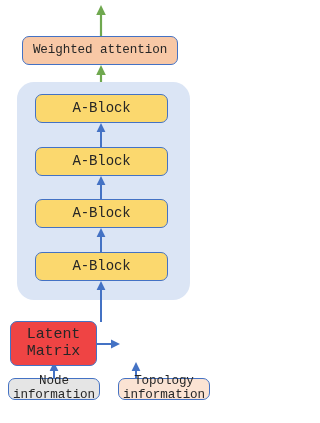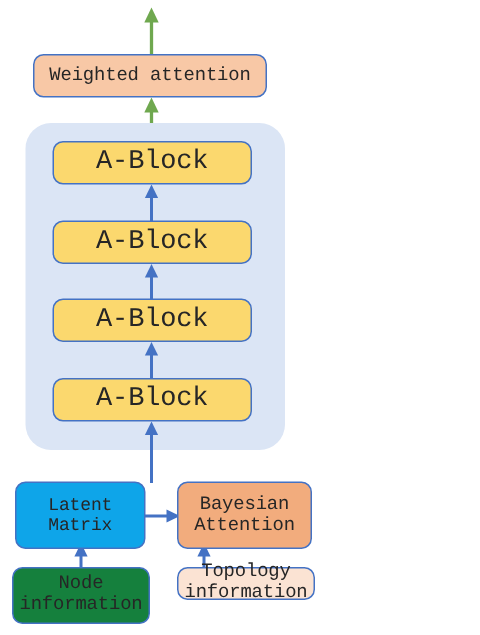--- a/index.html
+++ b/index.html
@@ -53,51 +53,51 @@
     background: #F8C8A6;
     font-size: 12.6px;
   }
   
   .a-block {
     left: 35px;
     top: 0;
     width: 133px;
     height: 29px;
     background: #FBD86E;
-    font-size: 18px;
+    font-size: 14px;
   }
   .a-block-1 { top: 94px; }
   .a-block-2 { top: 147px; }
   .a-block-3 { top: 199px; }
   .a-block-4 { top: 252px; }
   
   .latent-matrix {
     left: 10px;
     top: 321px;
     width: 87px;
     height: 45px;
-    background: #0ea5e9;
-    font-size: 12px;
+    background: #ef4444;
+    font-size: 15px;
   }
   
   .bayesian-attention {
     left: 118px;
     top: 321px;
     width: 90px;
     height: 45px;
     background: #F2AC7D;
     font-size: 12.6px;
   }
   
   .node-information {
     left: 8px;
     top: 378px;
     width: 92px;
-    height: 38px;
-    background: #15803d;
+    height: 22px;
+    background: #e5e5e5;
     font-size: 12.6px;
   }
   
   .topology-information {
     left: 118px;
     top: 378px;
     width: 92px;
     height: 22px;
     background: #FBE3D3;
     font-size: 12.6px;
@@ -185,22 +185,20 @@
 
   <div class="node a-block a-block-2">A-Block</div>
 
   <div class="node a-block a-block-3">A-Block</div>
 
   <div class="node a-block a-block-4">A-Block</div>
 
   <div class="node latent-matrix">Latent
 Matrix</div>
 
-  <div class="node bayesian-attention">Bayesian
-Attention</div>
 
   <div class="node node-information">Node
 information</div>
 
   <div class="node topology-information">Topology
 information</div>
 
 </div>
 
 </body></html>

